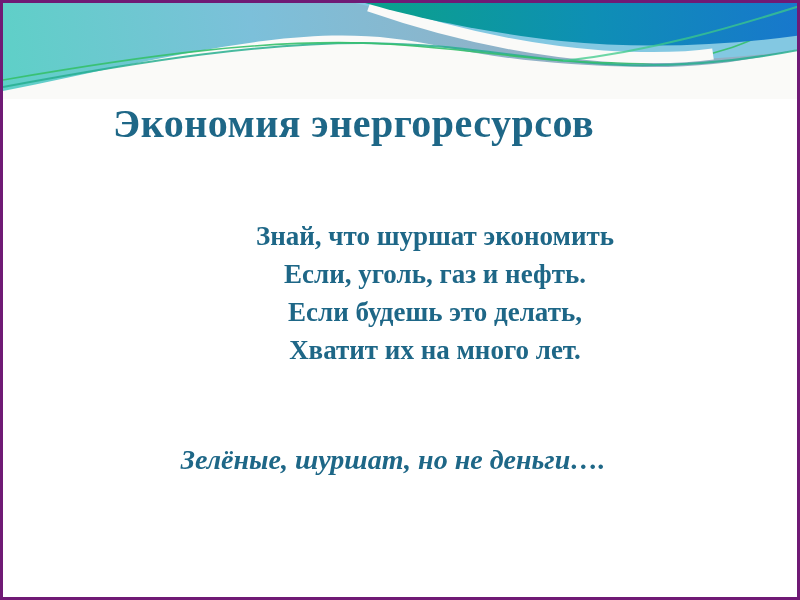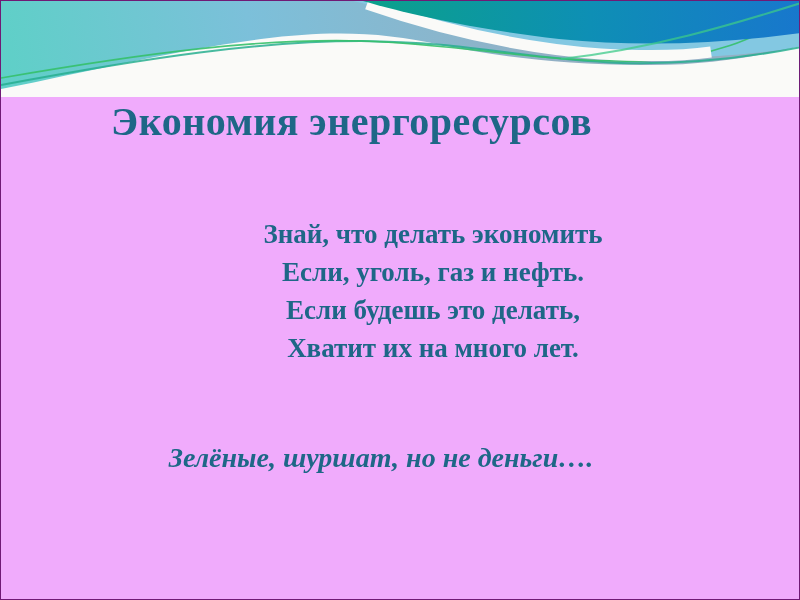--- a/index.html
+++ b/index.html
@@ -5,22 +5,22 @@
   html, body {
     margin: 0;
     padding: 0;
     background: #e8e8e8;
   }
   .slide {
     position: relative;
     width: 800px;
     height: 600px;
     box-sizing: border-box;
-    background: #f0abfc;
-    border: 1px solid #701a75;
+    background: #ffffff;
+    border: 3px solid #701a75;
     overflow: hidden;
     font-family: "Liberation Serif", "DejaVu Serif", serif;
   }
   .wave {
     position: absolute;
     top: 0;
     left: 0;
     width: 800px;
     height: 96px;
     display: block;
@@ -46,21 +46,21 @@
   }
   .poem-line {
     font-size: 27px;
     font-weight: bold;
     line-height: 38px;
     white-space: nowrap;
   }
   .riddle {
     position: absolute;
     top: 441px;
-    left: 6px;
+    left: 16px;
     width: 748px;
     text-align: center;
     font-size: 28px;
     font-weight: bold;
     font-style: italic;
     color: #1e6787;
     white-space: nowrap;
   }
 </style>
 </head>
@@ -95,21 +95,21 @@
     <path d="M 366,3 C 438,28 520,47 600,53 C 652,56 682,55 710,51" fill="none" stroke="#fafaf8" stroke-width="11"></path>
 
     <path d="M 362,0 L 800,0 L 800,32 C 720,43 638,46 558,38 C 478,29 410,14 362,0 Z" fill="url(#gradDark)"></path>
 
     <path d="M 560,58 C 650,48 730,24 800,2" fill="none" stroke="#3cc98a" stroke-width="2" opacity="0.75"></path>
   </svg>
 
   <h1 class="title">Экономия энергоресурсов</h1>
 
   <div class="poem">
-    <div class="poem-line">Знай, что делать экономить</div>
+    <div class="poem-line">Знай, что шуршат экономить</div>
     <div class="poem-line">Если, уголь, газ и нефть.</div>
     <div class="poem-line">Если будешь это делать,</div>
     <div class="poem-line">Хватит их на много лет.</div>
   </div>
 
   <div class="riddle">Зелёные, шуршат, но не деньги….</div>
 
 </div>
 
 </body></html>

